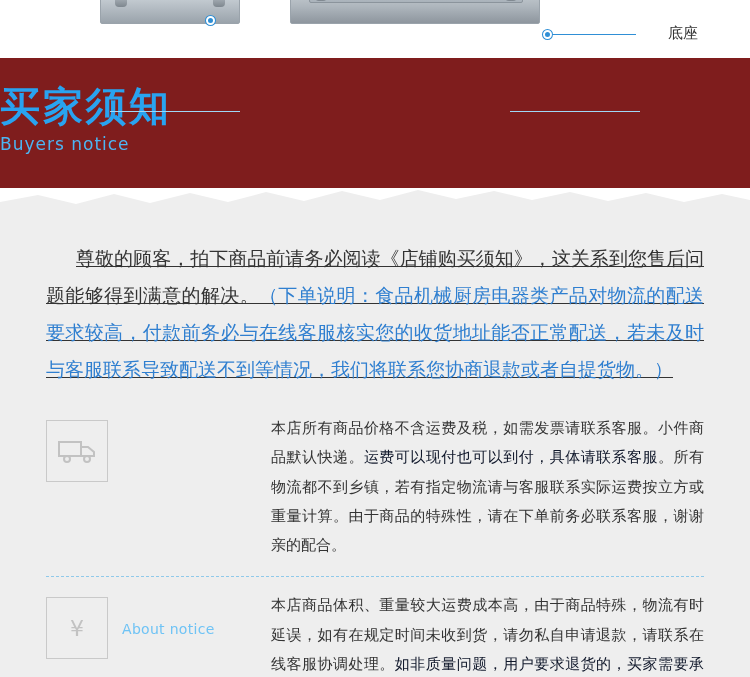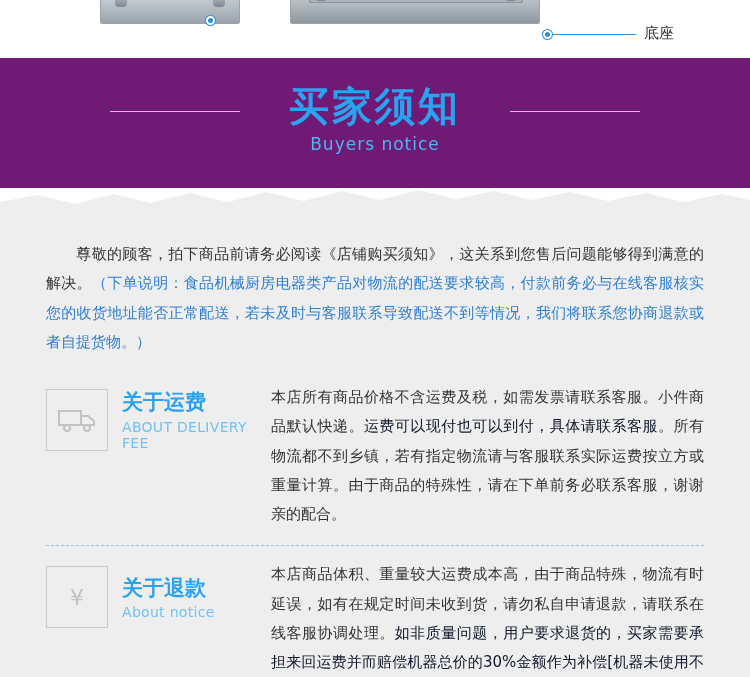--- a/index.html
+++ b/index.html
@@ -77,22 +77,21 @@
     font-size: 15px;
     color: #333333;
     font-family: "DejaVu Sans", "Liberation Sans", sans-serif;
     white-space: nowrap;
   }
 
   
   .heading-block {
     position: relative;
     height: 130px;
-    background: #701a75;
-    text-align: center;
+    background: #7f1d1d;
   }
   .heading-title {
     font-size: 40px;
     color: #29a3f0;
     font-weight: bold;
     letter-spacing: 3px;
     padding-top: 28px;
     line-height: 1;
   }
   .heading-sub {
@@ -123,24 +122,25 @@
 
   
   .body-gray {
     background: #eeeeee;
     padding: 0 0 0 0;
     min-height: 470px;
     position: relative;
   }
   .intro {
     padding: 26px 46px 16px 46px;
-    font-size: 15px;
+    font-size: 19px;
     line-height: 1.95;
     color: #333333;
     text-align: justify;
+    text-decoration: underline;
   }
   .intro .indent { display: inline-block; width: 30px; }
   .intro .blue { color: #2f7fd0; }
 
   .row {
     display: flex;
     padding: 10px 46px 10px 46px;
     align-items: flex-start;
   }
   .row-left {
@@ -198,21 +198,21 @@
   </div>
   <div class="machine right">
     <div class="panel"></div>
     <div class="leg" style="left:24px; bottom:22px;"></div>
     <div class="leg" style="left:214px; bottom:22px;"></div>
   </div>
 
   <div class="dot-marker" style="left:206px; top:16px;"></div>
   <div class="dot-marker" style="left:543px; top:30px;"></div>
   <div class="callout-line" style="left:552px; top:34px; width:84px;"></div>
-  <div class="callout-label" style="left:644px; top:24px;">底座</div>
+  <div class="callout-label" style="left:668px; top:24px;">底座</div>
 </div>
 
 <div class="heading-block">
   <div class="heading-rule left"></div>
   <div class="heading-rule right"></div>
   <div class="heading-title">买家须知</div>
   <div class="heading-sub">Buyers notice</div>
 </div>
 
 <div class="torn">
@@ -230,41 +230,36 @@
   <div class="row">
     <div class="row-left">
       <div class="icon-box">
         <svg width="40" height="26" viewBox="0 0 40 26">
           <path d="M2,4 H24 V18 H2 Z" fill="none" stroke="#c2c2c2" stroke-width="2"></path>
           <path d="M24,9 H31 L37,14 V18 H24 Z" fill="none" stroke="#c2c2c2" stroke-width="2"></path>
           <circle cx="10" cy="21" r="3" fill="none" stroke="#c2c2c2" stroke-width="2"></circle>
           <circle cx="30" cy="21" r="3" fill="none" stroke="#c2c2c2" stroke-width="2"></circle>
         </svg>
       </div>
-      <div class="row-left-text">
-        <div class="row-title">关于运费</div>
-        <div class="row-sub">ABOUT DELIVERY FEE</div>
-      </div>
     </div>
     <div class="row-right">
       <span>本店所有商品价格不含运费及税，如需发票请联系客服。小件商品默认快递。</span><span class="red">运费可以现付也可以到付，具体请联系客服</span><span>。所有物流都不到乡镇，若有指定物流请与客服联系实际运费按立方或重量计算。由于商品的特殊性，请在下单前务必联系客服，谢谢亲的配合。</span>
     </div>
   </div>
 
   <div class="dashed-sep"></div>
 
   <div class="row">
     <div class="row-left">
       <div class="icon-box">
         <svg width="30" height="30" viewBox="0 0 30 30">
           <text x="15" y="23" font-size="22" fill="#c2c2c2" text-anchor="middle" font-family="DejaVu Sans, sans-serif">¥</text>
         </svg>
       </div>
       <div class="row-left-text">
-        <div class="row-title">关于退款</div>
         <div class="row-sub">About notice</div>
       </div>
     </div>
     <div class="row-right">
       <span>本店商品体积、重量较大运费成本高，由于商品特殊，物流有时延误，如有在规定时间未收到货，请勿私自申请退款，请联系在线客服协调处理。</span><span class="red">如非质量问题，用户要求退货的，买家需要承担来回运费并而赔偿机器总价的30%金额作为补偿[机器未使用不影响第二次销售的前提下]</span>
     </div>
   </div>
 
 </div>
 

